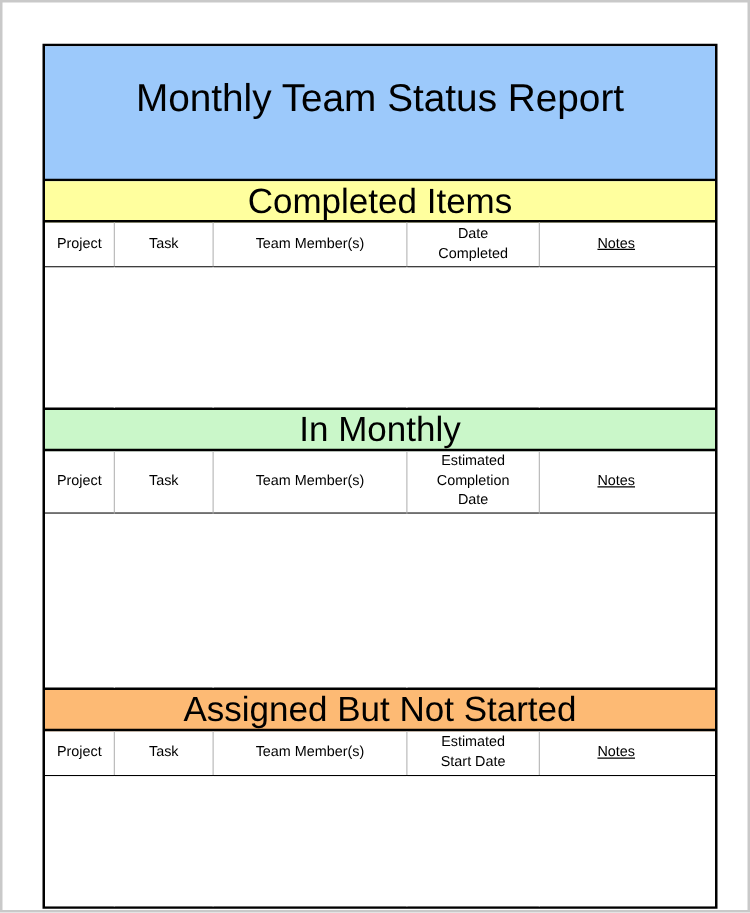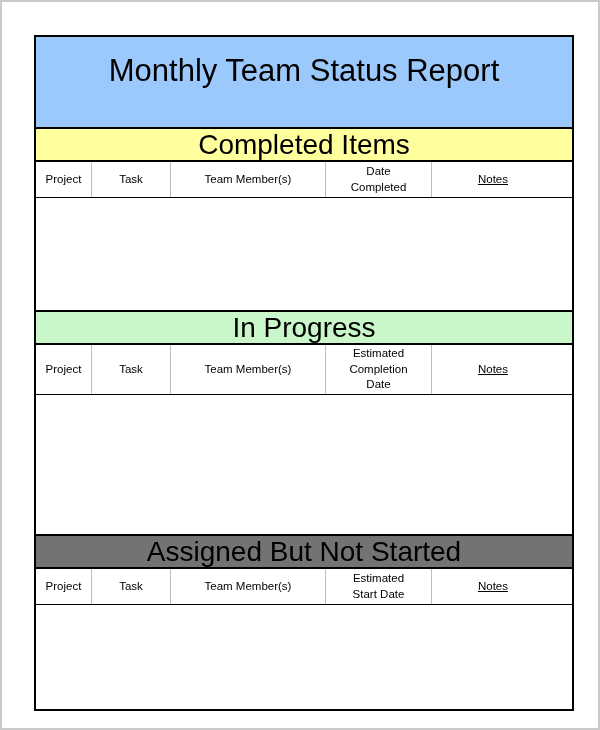--- a/index.html
+++ b/index.html
@@ -34,21 +34,21 @@
     width: 540px;
     box-sizing: border-box;
     border: 2px solid #000000;
     border-collapse: collapse;
     background: #ffffff;
   }
 
   
   .title-band {
     box-sizing: border-box;
-    height: 92px;
+    height: 108px;
     display: flex;
     align-items: center;
     justify-content: center;
     border-bottom: 2px solid #000000;
   }
   .title-text {
     font-size: 31px;
     line-height: 1.05;
     color: #000000;
     letter-spacing: 0px;
@@ -147,40 +147,40 @@
 
     <div class="body-row body-completed">
       <div class="body-cell col-project"></div>
       <div class="body-cell col-task"></div>
       <div class="body-cell col-member"></div>
       <div class="body-cell col-date"></div>
       <div class="body-cell col-notes"></div>
     </div>
 
     <div class="section-band" style="background: rgb(202, 247, 201);">
-      <div class="section-band-text">In Progress</div>
+      <div class="section-band-text">In Monthly</div>
     </div>
 
     <div class="header-row h-three-line">
       <div class="header-cell col-project">Project</div>
       <div class="header-cell col-task">Task</div>
       <div class="header-cell col-member">Team Member(s)</div>
       <div class="header-cell col-date">Estimated<br>Completion<br>Date</div>
       <div class="header-cell col-notes">Notes</div>
     </div>
 
     <div class="body-row body-progress">
       <div class="body-cell col-project"></div>
       <div class="body-cell col-task"></div>
       <div class="body-cell col-member"></div>
       <div class="body-cell col-date"></div>
       <div class="body-cell col-notes"></div>
     </div>
 
-    <div class="section-band" style="background: #737373;">
+    <div class="section-band" style="background: #fdba74;">
       <div class="section-band-text">Assigned But Not Started</div>
     </div>
 
     <div class="header-row h-two-line">
       <div class="header-cell col-project">Project</div>
       <div class="header-cell col-task">Task</div>
       <div class="header-cell col-member">Team Member(s)</div>
       <div class="header-cell col-date">Estimated<br>Start Date</div>
       <div class="header-cell col-notes">Notes</div>
     </div>

